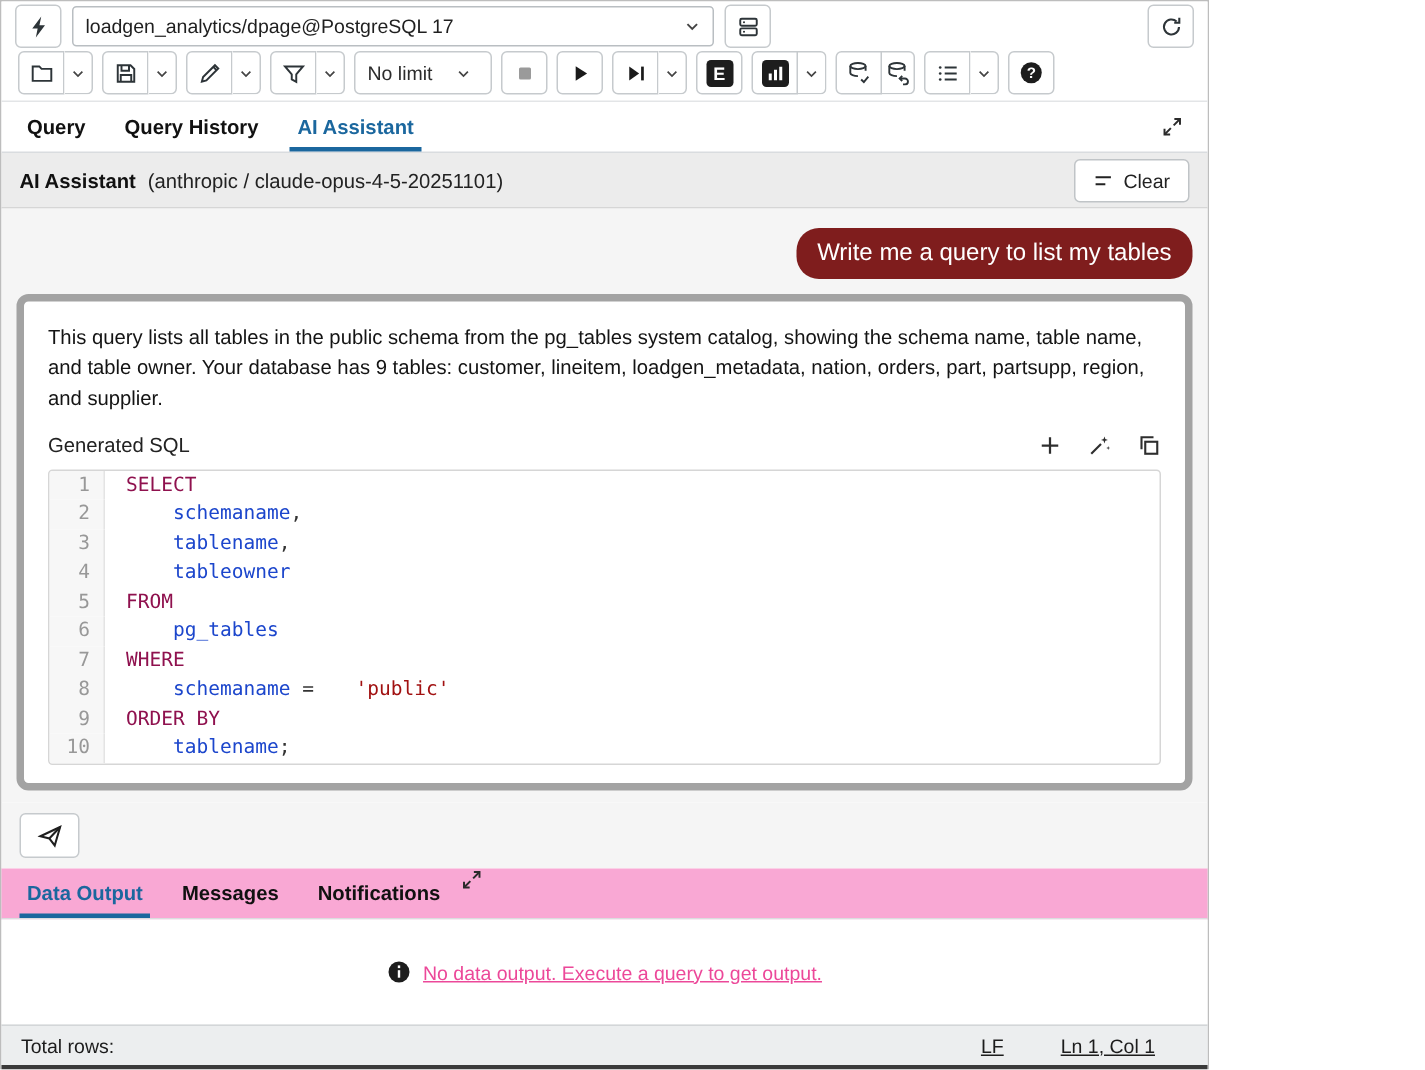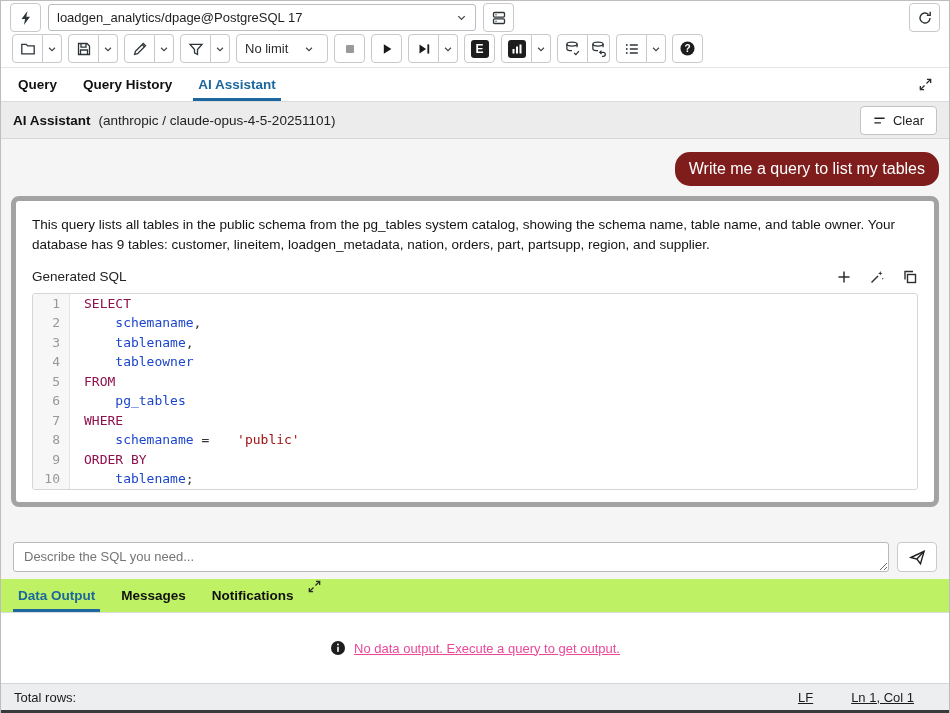--- a/index.html
+++ b/index.html
@@ -5,21 +5,21 @@
   * { box-sizing: border-box; margin: 0; padding: 0; }
   html,body { width: 950px; height: 713px; }
   body {
     font-family: "Liberation Sans", sans-serif;
     font-size: 13px;
     color: #222;
     background: #fff;
     overflow: hidden;
   }
   .window {
-    width: 950px; height: 713px;
+    width: 806px; height: 713px;
     border: 1px solid #bdbdbd; border-bottom: none;
     display: flex; flex-direction: column;
     background: #fff;
   }
   svg { display: block; }
 
   
   .conn-row { flex: none; height: 33px; display: flex; align-items: center; gap: 7px; padding: 0 9px; background: #fff; }
   .icon-btn {
     height: 29px; min-width: 31px; padding: 0 5px;
@@ -105,21 +105,21 @@
   .prompt-row { flex: none; height: 44px; background: #f5f5f5; display: flex; align-items: center; gap: 8px; padding: 0 12px; }
   .prompt-input {
     flex: 1; height: 30px; resize: both;
     border: 1px solid #b4babe; border-radius: 3px;
     font-family: "Liberation Sans", sans-serif; font-size: 13px; color: #333;
     padding: 6px 10px; background: #fff; outline: none;
   }
   .send-btn { width: 40px; height: 30px; flex: none; }
 
   
-  .out-tabs { flex: none; height: 34px; background: #bef264; display: flex; align-items: stretch; border-bottom: 1px solid #dadddf; padding: 0 4px; text-align: center; }
+  .out-tabs { flex: none; height: 34px; background: #f9a8d4; display: flex; align-items: stretch; border-bottom: 1px solid #dadddf; padding: 0 4px; text-align: center; }
   .empty-area { flex: none; height: 70px; background: #fff; display: flex; align-items: center; justify-content: center; gap: 8px; }
   .empty-text { font-size: 13px; color: #ec4899; text-decoration: underline; }
 
   .statusbar { flex: none; height: 27px; background: #eceeef; border-top: 1px solid #d3d6d8; display: flex; align-items: center; padding: 0 13px; font-size: 13px; color: #1c1c1c; }
   .statusbar .right { margin-left: auto; display: flex; gap: 38px; margin-right: 22px; text-decoration: underline; }
   .bottom-strip { flex: none; height: 3px; background: #3a3a3a; }
 </style>
 </head>
 <body>
 
@@ -447,21 +447,20 @@
           </div>
           <div class="code-row">
             <span class="gutter">10</span>
             <span class="code-text"><span class="tk-pl">    </span><span class="tk-id">tablename</span><span class="tk-pl">;</span></span>
           </div>
         </div>
     </div>
   </div>
 
   <div class="prompt-row">
-    <textarea class="prompt-input" rows="1" placeholder="Describe the SQL you need..." style=""></textarea>
     <button class="icon-btn send-btn">
       <span>
         <svg width="17" height="17" viewBox="0 0 16 16" fill="none" stroke="#1f1f1f" stroke-width="1.3">
           <path d="M1.8 8 14.2 2.2 10.8 13.8 7.4 9.4z"></path>
             <path d="M7.4 9.4 14.2 2.2"></path>
         </svg>
       </span>
     </button>
   </div>
 

